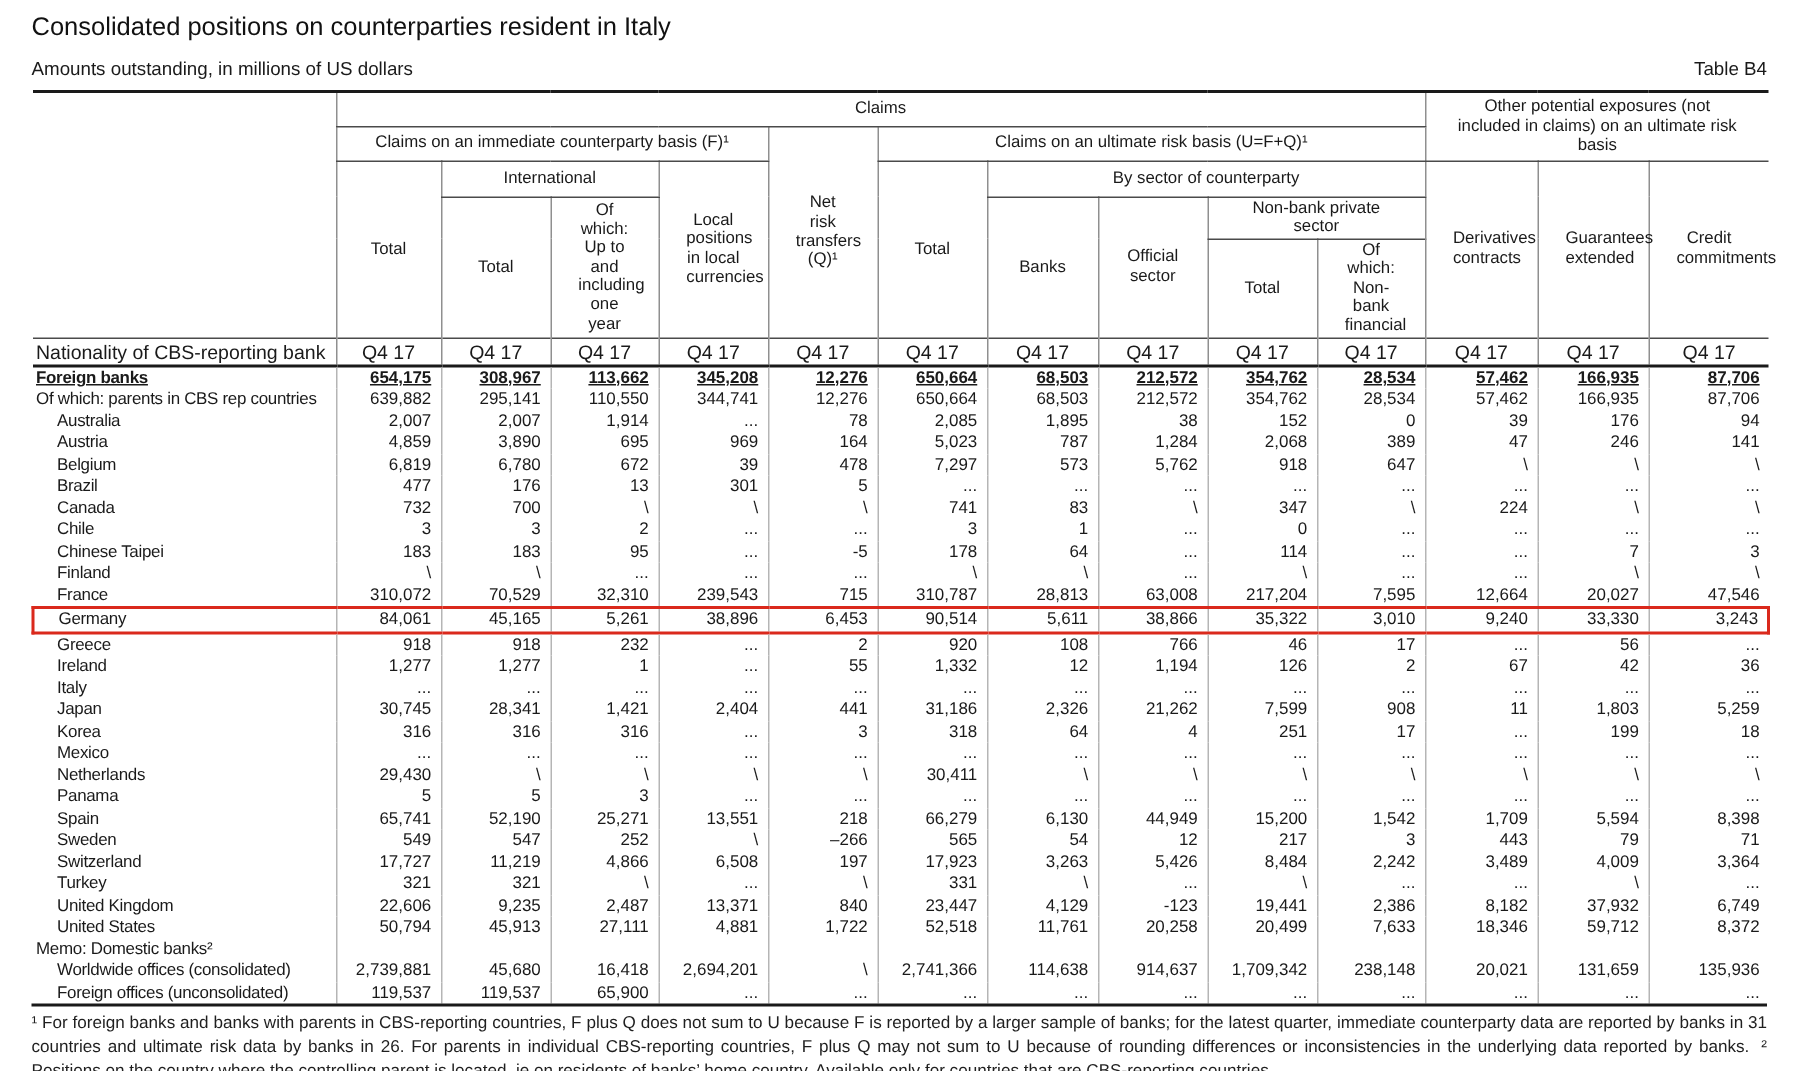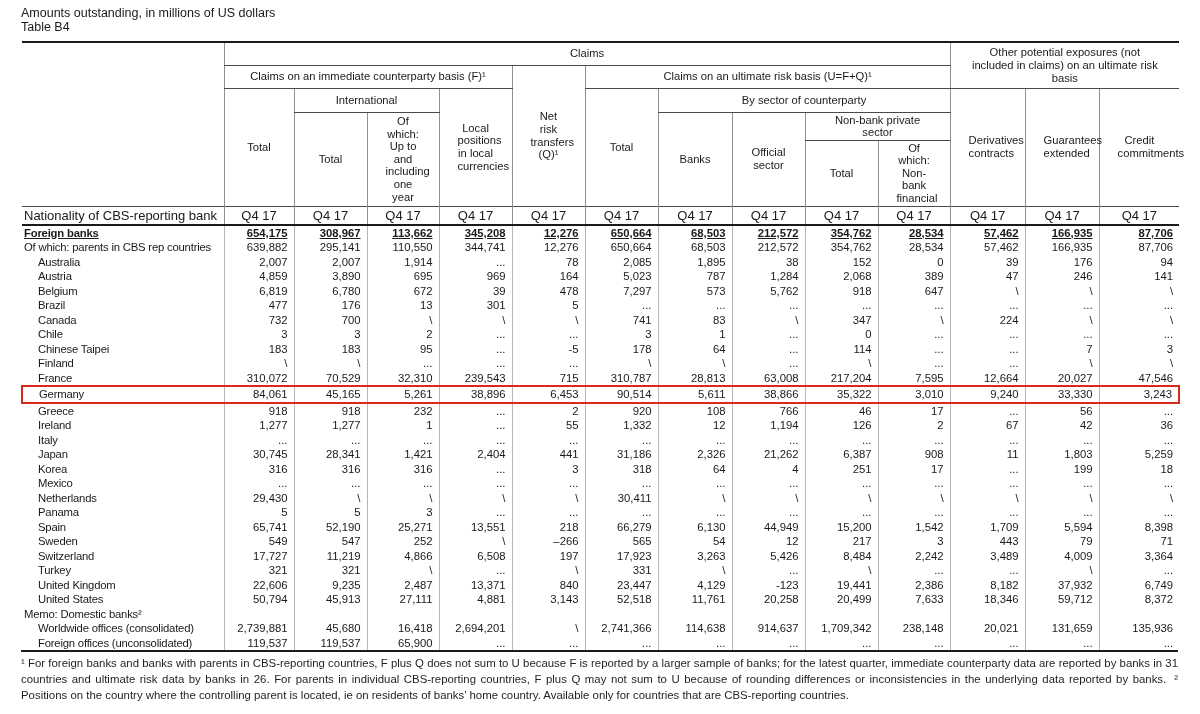--- a/index.html
+++ b/index.html
@@ -3,21 +3,21 @@
 <meta charset="utf-8">
 <style>
   html,body{margin:0;padding:0;background:#fff;width:1200px;height:714px;overflow:hidden;}
   .page{
     width:1200px;height:714px;box-sizing:border-box;
     padding:6px 22px 0 21px;
     font-family:"Liberation Sans","DejaVu Sans",sans-serif;
     color:#1a1a1a;background:#fff;
   }
   .title{font-size:17px;font-weight:400;margin:2px 0 11px 0;color:#111;}
-  .subrow{display:flex;justify-content:space-between;align-items:baseline;font-size:12.5px;margin-bottom:7px;flex-direction:column;}
+  .subrow{display:flex;justify-content:space-between;align-items:baseline;font-size:12.5px;margin-bottom:7px;}
   table{border-collapse:collapse;table-layout:fixed;width:1157px;border-top:2px solid #1a1a1a;}
   th,td{box-sizing:border-box;}
   thead th{
     font-weight:400;font-size:11.2px;line-height:12.6px;text-align:center;
     vertical-align:middle;padding:1px 18px;border-left:1px solid #8f8f8f;
   }
   thead td.corner{border-left:none;}
   .bb{border-bottom:1px solid #4a4a4a;}
   tr.qrow td{
     border-top:1px solid #4a4a4a;border-bottom:2px solid #1a1a1a;
@@ -41,20 +41,21 @@
     width:1157px;border-top:2px solid #1a1a1a;margin-top:0;padding-top:4px;
     font-size:11.4px;line-height:15.8px;text-align:justify;color:#1f1f1f;
   }
   .footnotes .fn2{margin-left:8px;}
 </style>
 </head>
 <body>
 
 <div class="page">
 
+  <h1 class="title">Consolidated positions on counterparties resident in Italy</h1>
 
   <div class="subrow">
     <span>Amounts outstanding, in millions of US dollars</span>
     <span>Table B4</span>
   </div>
 
   <table>
     <colgroup>
       <col style="width:202px">
         <col style="width:70px">
@@ -364,21 +365,21 @@
         <tr>
           <td class="lbl ind">Japan</td>
           <td class="num">30,745</td>
           <td class="num">28,341</td>
           <td class="num">1,421</td>
           <td class="num">2,404</td>
           <td class="num">441</td>
           <td class="num">31,186</td>
           <td class="num">2,326</td>
           <td class="num">21,262</td>
-          <td class="num">6,387</td>
+          <td class="num">7,599</td>
           <td class="num">908</td>
           <td class="num">11</td>
           <td class="num">1,803</td>
           <td class="num">5,259</td>
         </tr>
         <tr>
           <td class="lbl ind">Korea</td>
           <td class="num">316</td>
           <td class="num">316</td>
           <td class="num">316</td>
@@ -520,21 +521,21 @@
           <td class="num">8,182</td>
           <td class="num">37,932</td>
           <td class="num">6,749</td>
         </tr>
         <tr>
           <td class="lbl ind">United States</td>
           <td class="num">50,794</td>
           <td class="num">45,913</td>
           <td class="num">27,111</td>
           <td class="num">4,881</td>
-          <td class="num">3,143</td>
+          <td class="num">1,722</td>
           <td class="num">52,518</td>
           <td class="num">11,761</td>
           <td class="num">20,258</td>
           <td class="num">20,499</td>
           <td class="num">7,633</td>
           <td class="num">18,346</td>
           <td class="num">59,712</td>
           <td class="num">8,372</td>
         </tr>
         <tr>

